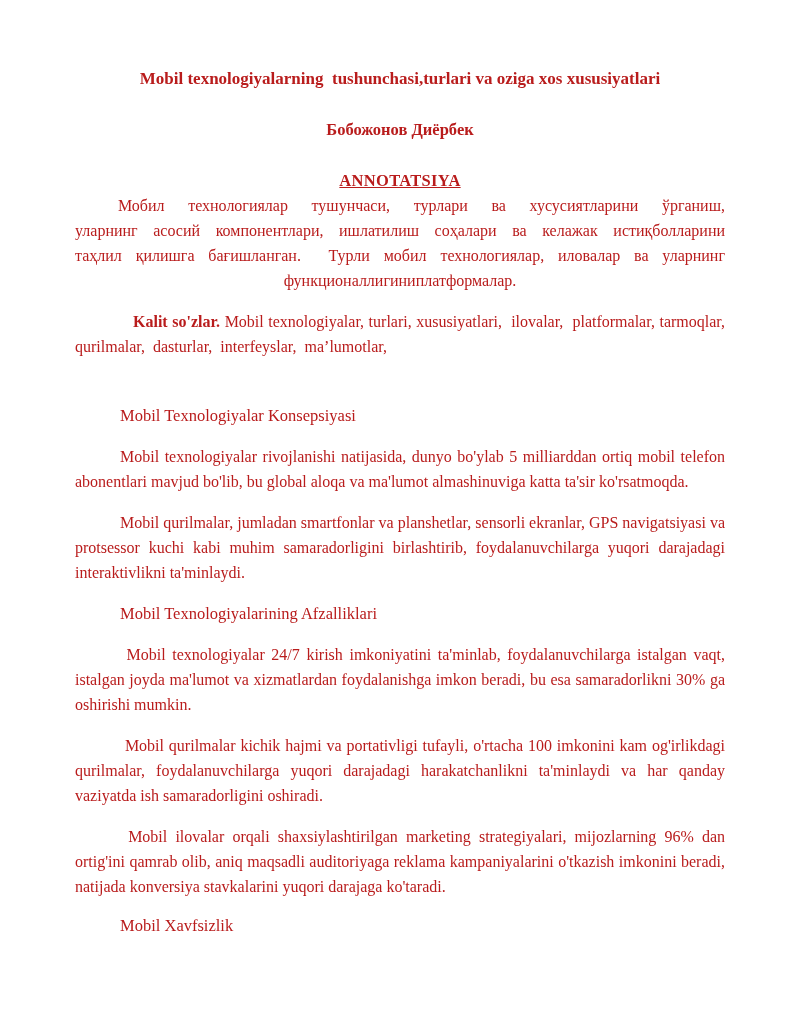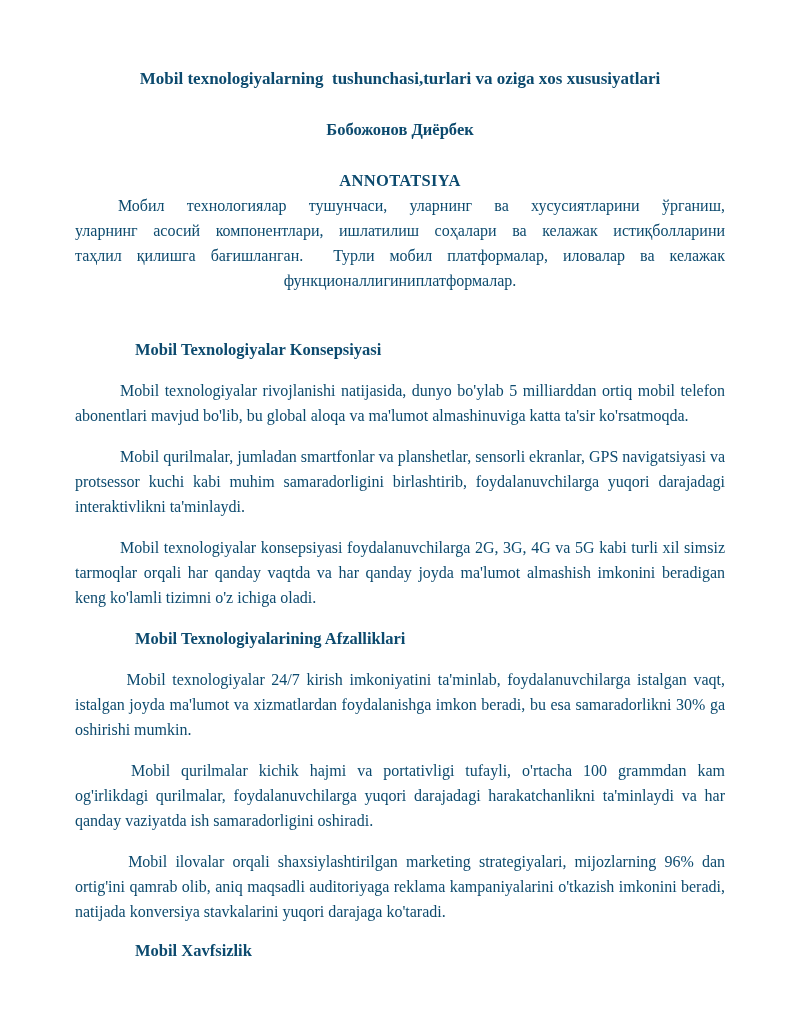--- a/index.html
+++ b/index.html
@@ -1,20 +1,20 @@
 <!DOCTYPE html>
 <html><head>
 <meta charset="utf-8">
 <style>
   html, body { margin: 0; padding: 0; background: #ffffff; }
   .doc {
     width: 800px;
     height: 1035px;
     background: #ffffff;
-    color: #0c4a6e;
+    color: #b91c1c;
     font-family: "Liberation Serif", "DejaVu Serif", serif;
     font-size: 16px;
     line-height: 25px;
     overflow: hidden;
     box-sizing: border-box;
   }
   .content { padding: 66px 75px 0 75px; }
   p, div.h, div.jline, div.lastline { margin: 0; }
 
   .title {
@@ -29,43 +29,44 @@
     font-weight: bold;
     font-size: 16.5px;
     margin: 0 0 26px 0;
   }
   .annot-heading {
     text-align: center;
     font-weight: bold;
     font-size: 16.5px;
     letter-spacing: 0.3px;
     margin: 0;
+    text-decoration: underline;
   }
   .annotation { margin: 0; }
   .jline {
     text-align: justify;
     text-align-last: justify;
     white-space: pre-wrap;
   }
   .jline.indent { text-indent: 43px; }
   .lastline {
     display: flex;
     justify-content: center;
   }
   .keywords {
     margin: 16px 0 0 0;
     text-indent: 58px;
     text-align: justify;
     white-space: pre-wrap;
   }
   .sec-h {
-    font-weight: bold;
+    font-weight: normal;
     font-size: 16.5px;
     text-indent: 45px;
-    margin: 15px;
+    margin: 0;
   }
   .sec-h.h-konsep { margin-top: 44px; }
   .sec-h.h-afzal  { margin-top: 16px; }
   .sec-h.h-xavf   { margin-top: 0; }
   .body {
     text-align: justify;
     text-indent: 45px;
     white-space: pre-wrap;
     margin: 16px 0 14px 0;
   }
@@ -76,36 +77,36 @@
 <div class="doc">
   <div class="content">
 
     <p class="title">Mobil texnologiyalarning  tushunchasi,turlari va oziga xos xususiyatlari</p>
 
     <p class="author">Бобожонов Диёрбек</p>
 
     <p class="annot-heading">ANNOTATSIYA</p>
 
     <div class="annotation">
-      <div class="jline indent">Мобил технологиялар тушунчаси, уларнинг ва хусусиятларини ўрганиш,</div>
+      <div class="jline indent">Мобил технологиялар тушунчаси, турлари ва хусусиятларини ўрганиш,</div>
       <div class="jline">уларнинг асосий компонентлари, ишлатилиш соҳалари ва келажак истиқболларини</div>
-      <div class="jline">таҳлил қилишга бағишланган.  Турли мобил платформалар, иловалар ва келажак</div>
+      <div class="jline">таҳлил қилишга бағишланган.  Турли мобил технологиялар, иловалар ва уларнинг</div>
       <div class="lastline">
         <span>функционаллигини</span>
         <span>платформалар.</span>
       </div>
     </div>
 
+    <p class="keywords"><b>Kalit so'zlar.</b><span> Mobil texnologiyalar, turlari, xususiyatlari,  ilovalar,  platformalar, tarmoqlar, qurilmalar,  dasturlar,  interfeyslar,  ma’lumotlar,</span></p>
 
     <div class="sec-h h-konsep">Mobil Texnologiyalar Konsepsiyasi</div>
     <p class="body">Mobil texnologiyalar rivojlanishi natijasida, dunyo bo'ylab 5 milliarddan ortiq mobil telefon abonentlari mavjud bo'lib, bu global aloqa va ma'lumot almashinuviga katta ta'sir ko'rsatmoqda.</p>
     <p class="body">Mobil qurilmalar, jumladan smartfonlar va planshetlar, sensorli ekranlar, GPS navigatsiyasi va protsessor kuchi kabi muhim samaradorligini birlashtirib, foydalanuvchilarga yuqori darajadagi interaktivlikni ta'minlaydi.</p>
-    <p class="body">Mobil texnologiyalar konsepsiyasi foydalanuvchilarga 2G, 3G, 4G va 5G kabi turli xil simsiz tarmoqlar orqali har qanday vaqtda va har qanday joyda ma'lumot almashish imkonini beradigan keng ko'lamli tizimni o'z ichiga oladi.</p>
 
     <div class="sec-h h-afzal">Mobil Texnologiyalarining Afzalliklari</div>
     <p class="body"> Mobil texnologiyalar 24/7 kirish imkoniyatini ta'minlab, foydalanuvchilarga istalgan vaqt, istalgan joyda ma'lumot va xizmatlardan foydalanishga imkon beradi, bu esa samaradorlikni 30% ga oshirishi mumkin.</p>
-    <p class="body"> Mobil qurilmalar kichik hajmi va portativligi tufayli, o'rtacha 100 grammdan kam og'irlikdagi qurilmalar, foydalanuvchilarga yuqori darajadagi harakatchanlikni ta'minlaydi va har qanday vaziyatda ish samaradorligini oshiradi.</p>
+    <p class="body"> Mobil qurilmalar kichik hajmi va portativligi tufayli, o'rtacha 100 imkonini kam og'irlikdagi qurilmalar, foydalanuvchilarga yuqori darajadagi harakatchanlikni ta'minlaydi va har qanday vaziyatda ish samaradorligini oshiradi.</p>
     <p class="body"> Mobil ilovalar orqali shaxsiylashtirilgan marketing strategiyalari, mijozlarning 96% dan ortig'ini qamrab olib, aniq maqsadli auditoriyaga reklama kampaniyalarini o'tkazish imkonini beradi, natijada konversiya stavkalarini yuqori darajaga ko'taradi.</p>
 
     <div class="sec-h h-xavf">Mobil Xavfsizlik</div>
 
   </div>
 </div>
 
 </body></html>

